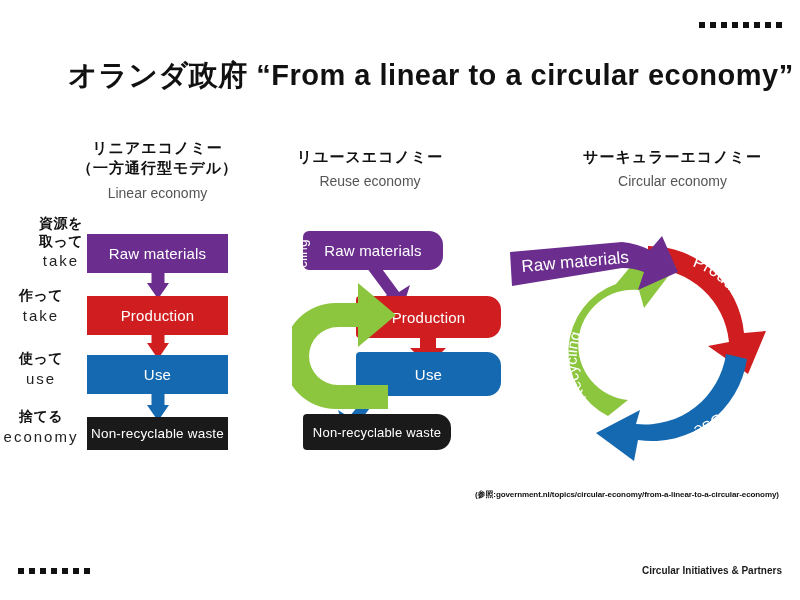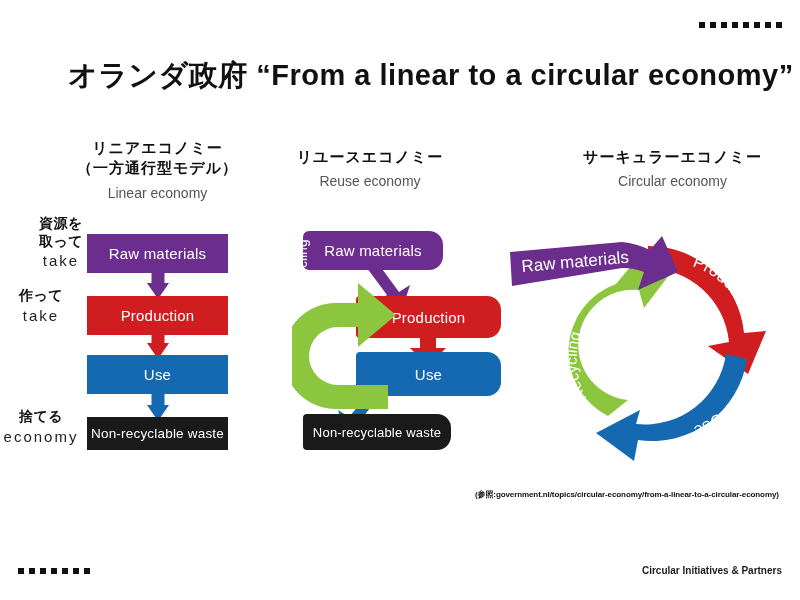--- a/index.html
+++ b/index.html
@@ -235,20 +235,24 @@
 
   <div class="stage" id="stage-take">
     <div class="jp">資源を</div>
     <div class="jp">取って</div>
     <div class="en">take</div>
   </div>
   <div class="stage" id="stage-make">
     <div class="jp">作って</div>
     <div class="en">take</div>
   </div>
+  <div class="stage" id="stage-use">
+    <div class="jp">使って</div>
+    <div class="en">use</div>
+  </div>
   <div class="stage" id="stage-dispose">
     <div class="jp">捨てる</div>
     <div class="en">economy</div>
   </div>
 
   <div class="fbox" id="l-raw">Raw materials</div>
   <div class="darrow" id="l-arrow1">
     <div class="stem"></div>
     <div class="head"></div>
   </div>

